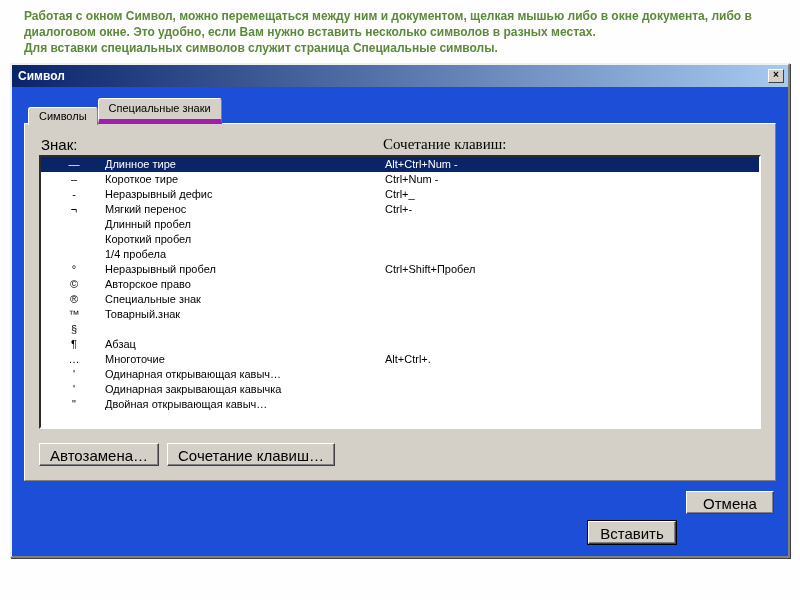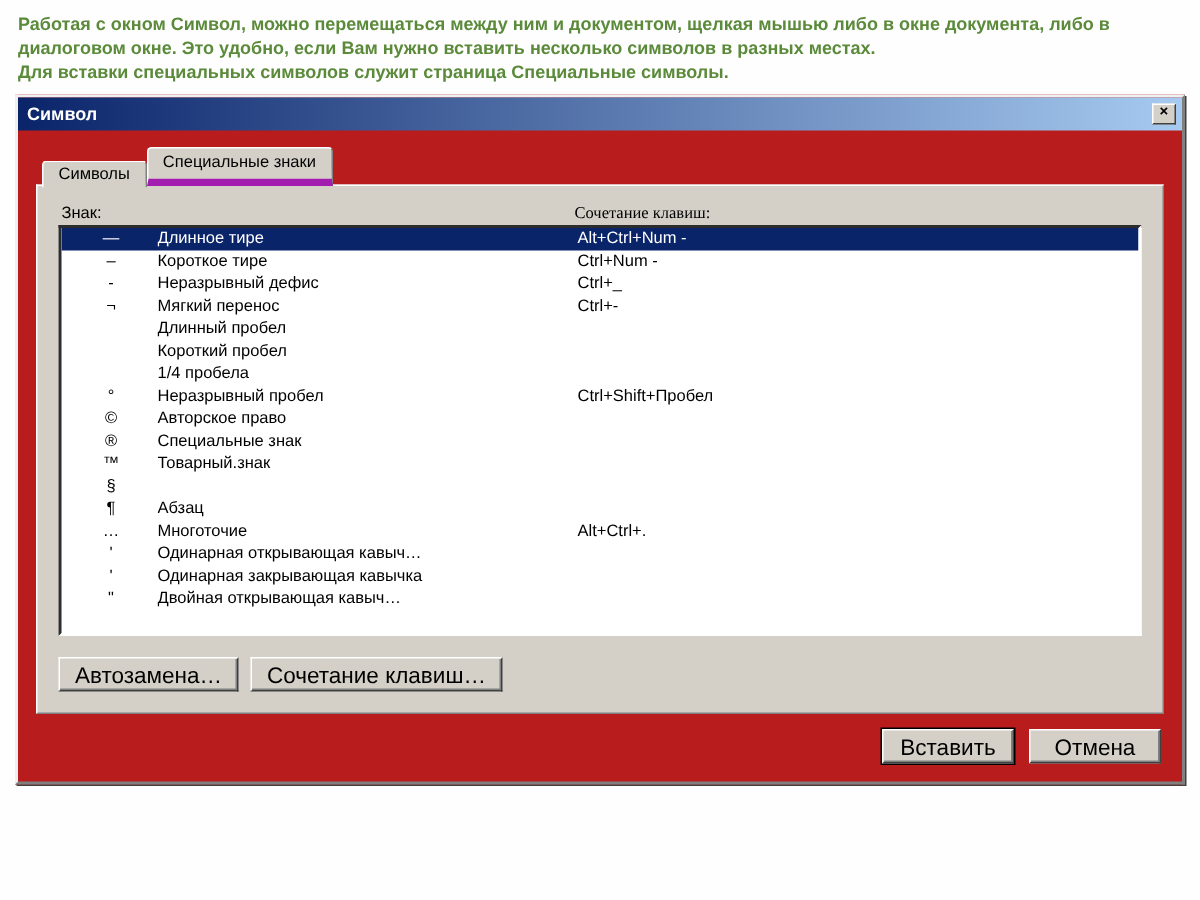--- a/index.html
+++ b/index.html
@@ -5,36 +5,36 @@
     * { box-sizing: border-box; margin: 0; padding: 0; }
     body {
       font-family: Tahoma, Arial, sans-serif;
       font-size: 11px;
       background: #fefefe;
       width: 800px;
       height: 600px;
       overflow: hidden;
     }
     .page-text {
-      padding: 8px 12px 6px;
+      padding: 8px 24px 6px;
       color: #5a8a3a;
       font-size: 12px;
       font-weight: bold;
       line-height: 1.35;
     }
     .dialog-wrap {
       padding: 0 10px 10px;
     }
     .dialog {
       border: 2px solid #d4d0c8;
       border-top-color: #f0f0f0;
       border-left-color: #f0f0f0;
       border-right-color: #808080;
       border-bottom-color: #808080;
-      background: #b91c1c;
+      background: #1d4ed8;
       box-shadow: 1px 1px 0 #404040;
     }
     .titlebar {
       display: flex;
       align-items: center;
       justify-content: space-between;
       background: linear-gradient(90deg, #0a246a, #a6caf0);
       color: #fff;
       font-weight: bold;
       font-size: 12px;
@@ -94,21 +94,21 @@
       border: 1px solid #fff;
       border-right-color: #808080;
       border-bottom-color: #808080;
       background: #d4d0c8;
       padding: 12px 14px 14px;
       position: relative;
       z-index: 1;
     }
     .col-headers {
       display: flex;
-      font-size: 11px;
+      font-size: 15px;
       margin-bottom: 2px;
       padding: 0 2px;
       align-items: center;
     }
     .col-headers .c1 { width: 342px; }
     .col-headers .c2 { flex: 1; font-family: Liberation Serif, serif; }
     .listbox {
       background: #fff;
       border: 2px inset #fff;
       border-top-color: #808080;
@@ -163,21 +163,21 @@
       margin-top: 14px;
     }
     .dialog-footer {
       display: flex;
       justify-content: flex-end;
       gap: 10px;
       margin-top: 10px;
       padding: 0 2px;
     }
     .dialog-footer .btn { min-width: 88px; }
-    .btn.default { box-shadow: 0 0 0 1px #000, inset -1px -1px 0 #808080, inset 1px 1px 0 #d4d0c8; }
+    .btn.default { box-shadow: 0 0 0 1px #000, inset -1px -1px 0 #808080, inset 1px 1px 0 #d4d0c8; margin-top: 30px; }
   </style>
 </head>
 <body>
 
 <div class="page-text">
   <div>Работая с окном Символ, можно перемещаться между ним и документом, щелкая мышью либо в окне документа, либо в диалоговом окне. Это удобно, если Вам нужно вставить несколько символов в разных местах.</div>
   <div>Для вставки специальных символов служит страница Специальные символы.</div>
 </div>
 
 <div class="dialog-wrap">

